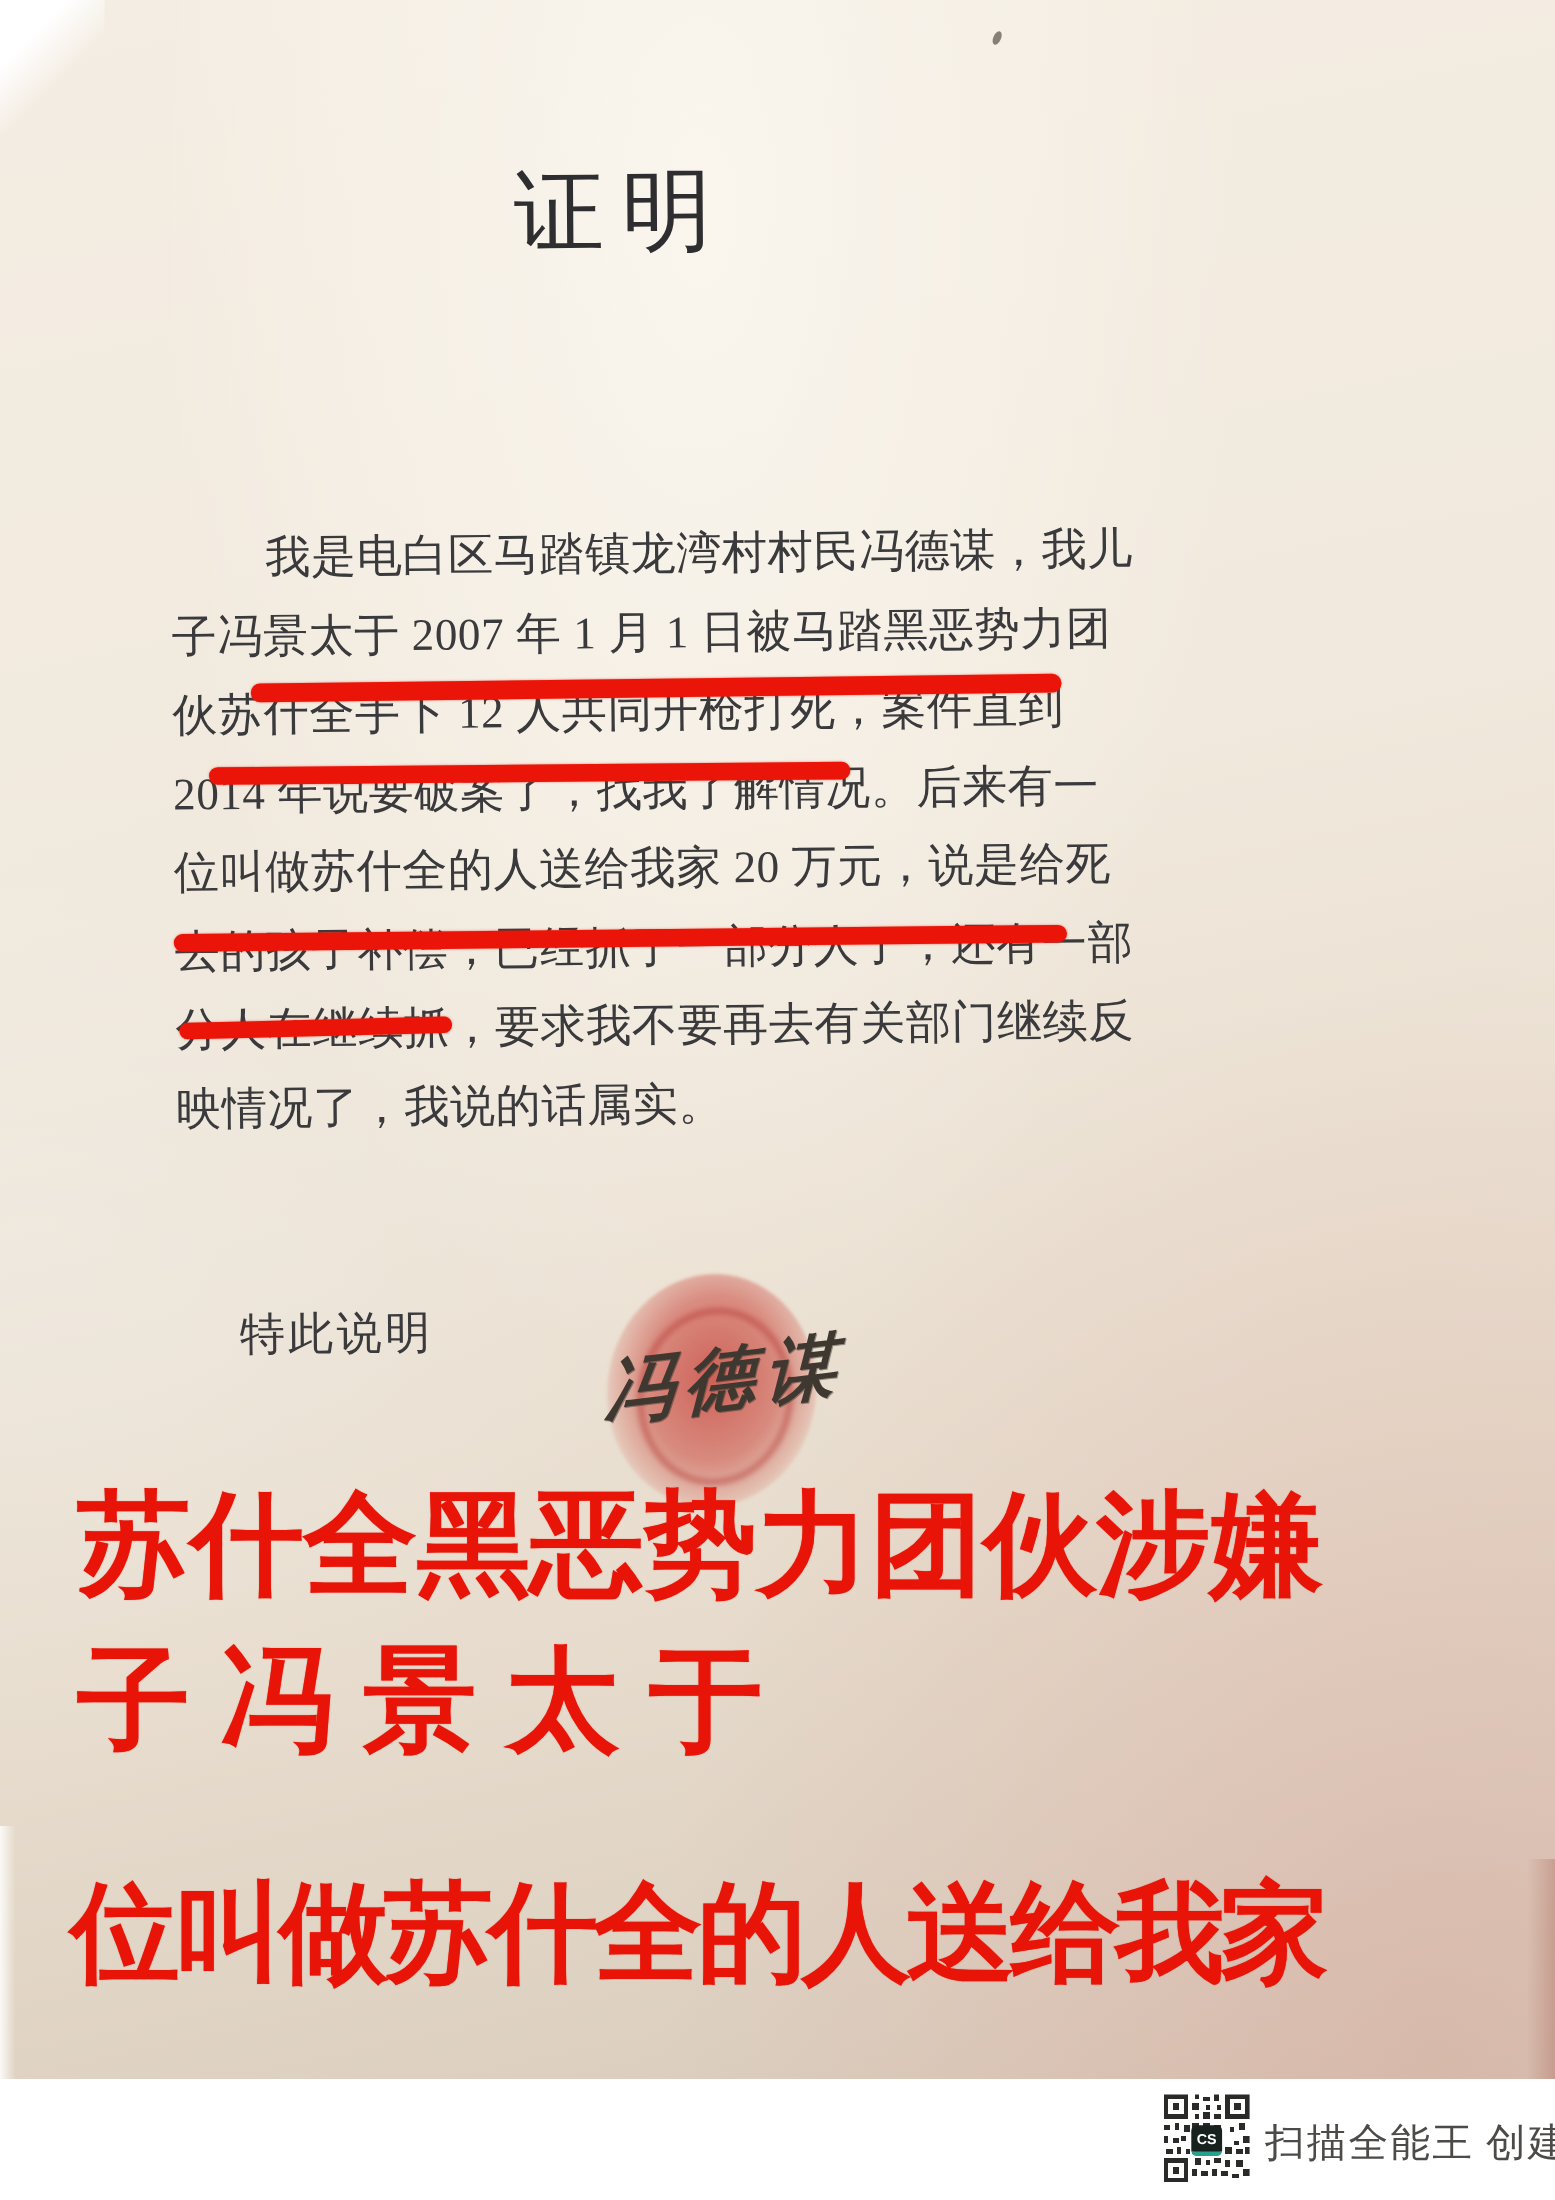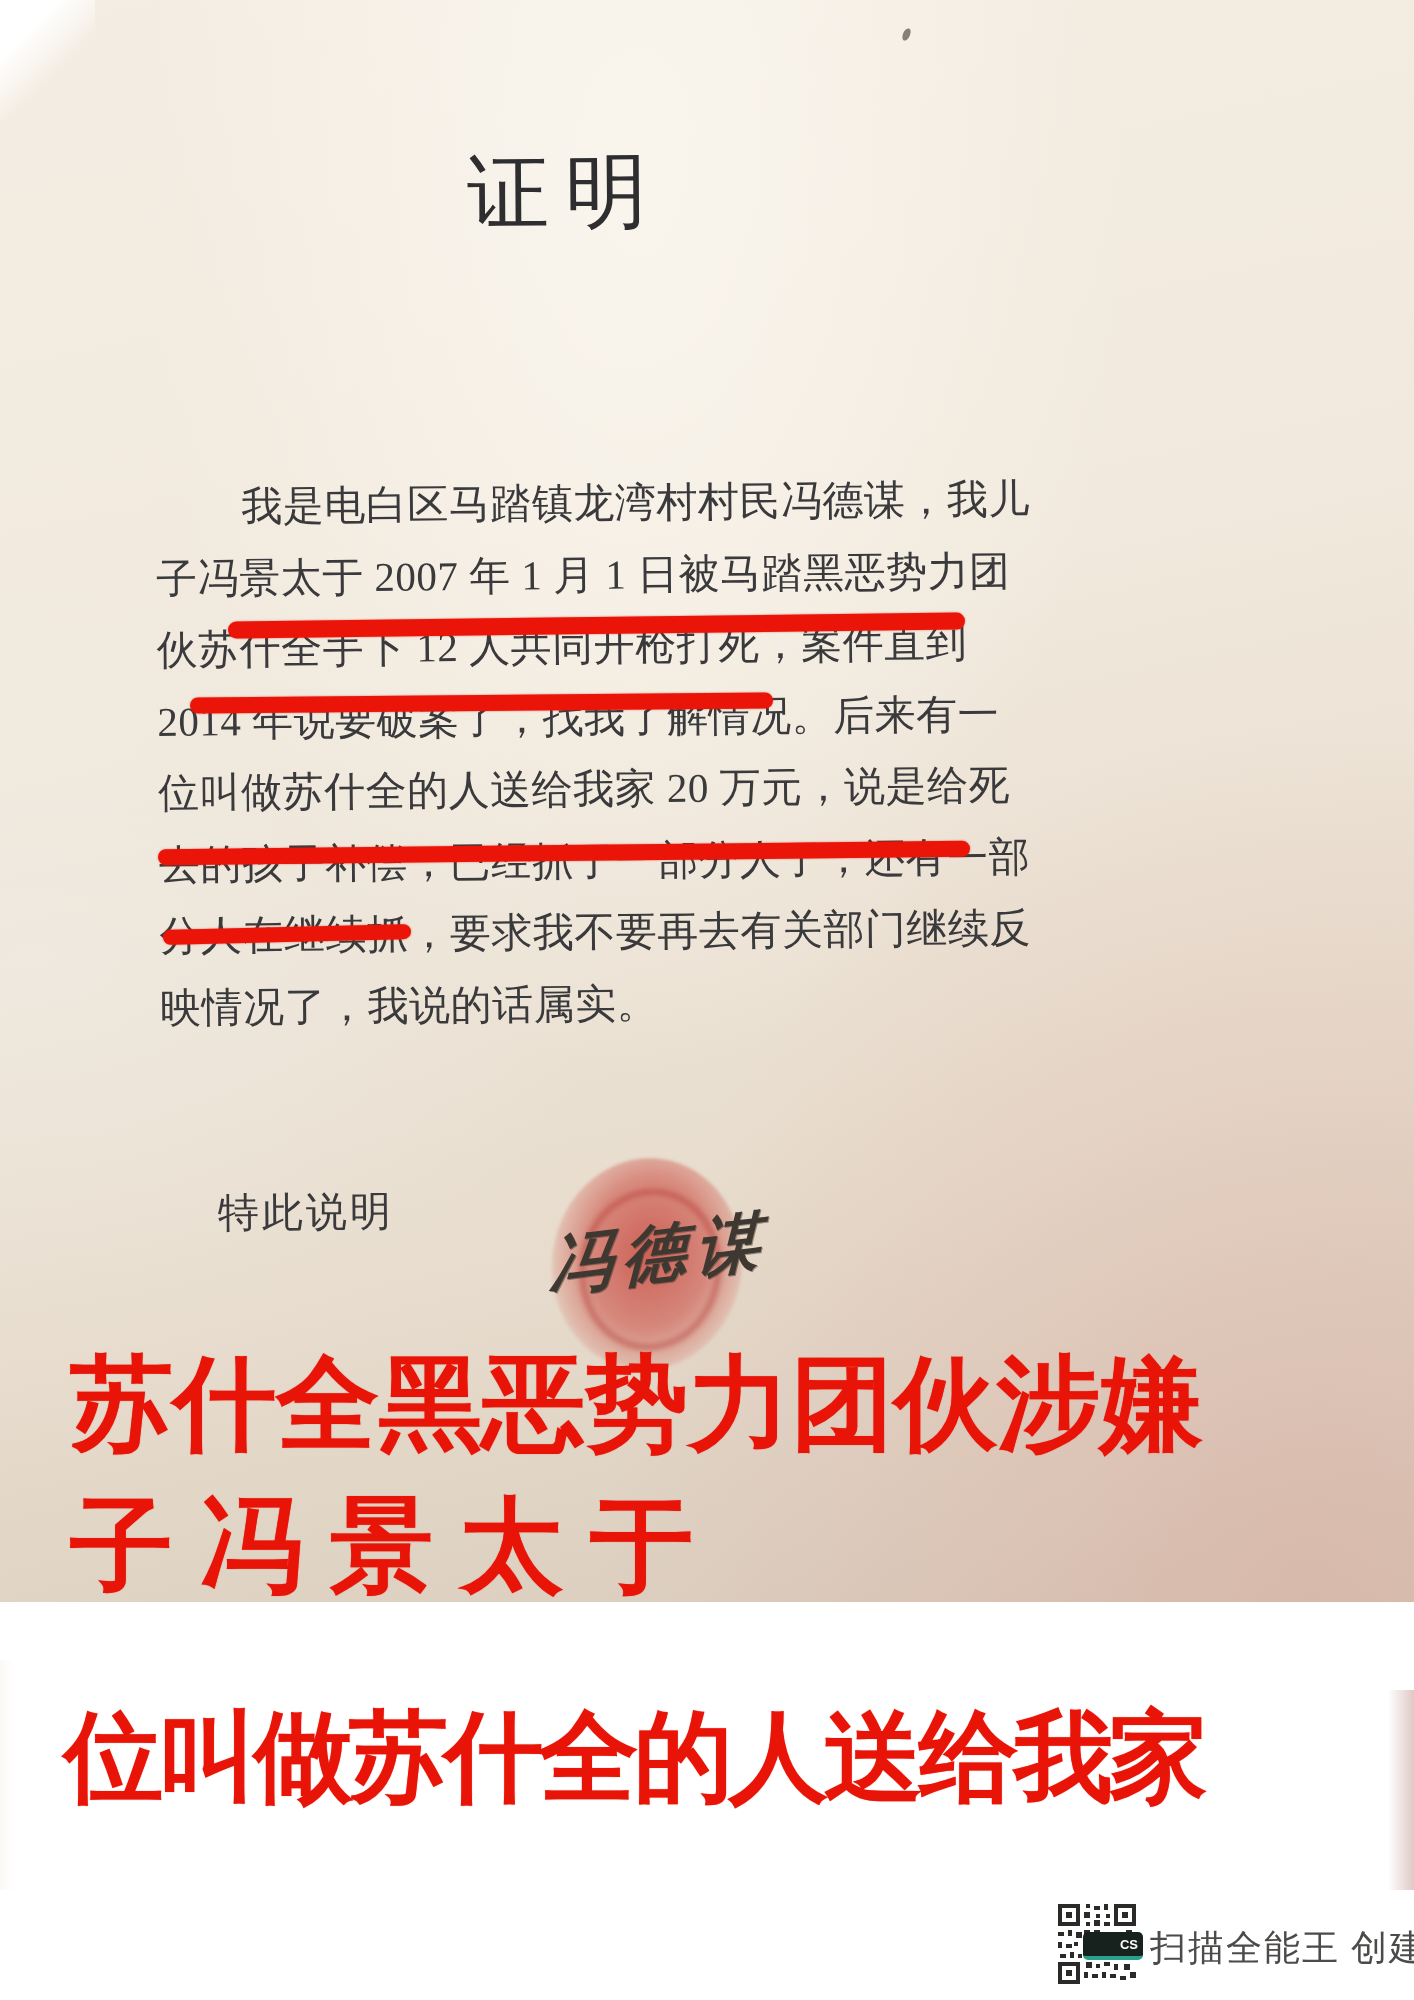--- a/index.html
+++ b/index.html
@@ -2,21 +2,21 @@
 <html><head>
 <meta charset="utf-8">
 <style>
   html,body{margin:0;padding:0;background:#ffffff;}
   #canvas{
     position:relative;width:1414px;height:2000px;overflow:hidden;
     background:#ffffff;font-family:"Liberation Serif", serif;
   }
   
   #photo{
-    position:absolute;left:0;top:0;width:1414px;height:1602px;
+    position:absolute;left:0;top:0;width:1414px;height:1890px;
     background:
       radial-gradient(ellipse at 45% 10%, rgba(250,246,238,0.95) 0%, rgba(250,246,238,0) 45%),
       radial-gradient(ellipse at 92% 98%, rgba(214,160,148,0.40) 0%, rgba(214,160,148,0) 38%),
       radial-gradient(ellipse at 2% 60%, rgba(240,235,227,0.6) 0%, rgba(240,235,227,0) 30%),
       linear-gradient(168deg,#f4ede3 0%,#f1e9dd 40%,#e7dccd 72%,#dccfc0 92%,#d7c8b8 100%);
   }
   .corner-tl{
     position:absolute;left:0;top:0;width:95px;height:120px;
     background:linear-gradient(135deg,#ffffff 28%,rgba(255,255,255,0) 60%);
   }
@@ -84,21 +84,21 @@
     text-shadow:0 0 1px rgba(232,20,7,.7);
   }
   #red-line1{left:70px;top:1336px;font-size:103px;letter-spacing:0px;}
   #red-line2{left:70px;top:1478px;font-size:103px;letter-spacing:27px;}
   #red-line3{left:64px;top:1692px;font-size:99px;letter-spacing:-4px;}
   #qr{position:absolute;left:1058px;top:1904px;width:78px;height:80px;}
   #qr-badge{
     position:absolute;left:1083px;top:1932px;width:28px;height:24px;border-radius:5px;
     background:#17221f;color:#ffffff;font-size:13px;font-weight:bold;
     display:flex;align-items:center;justify-content:center;
-    font-family:"Liberation Sans", sans-serif;border-bottom:4px solid #27a08c;padding-left:32px;
+    font-family:"Liberation Sans", sans-serif;border-bottom:4px solid #27a08c;
   }
   #wm-text{
     position:absolute;left:1150px;top:1924px;font-size:36px;color:#4c4b49;
     letter-spacing:2px;white-space:nowrap;
   }
 </style>
 </head>
 <body>
 
 <div id="canvas">

